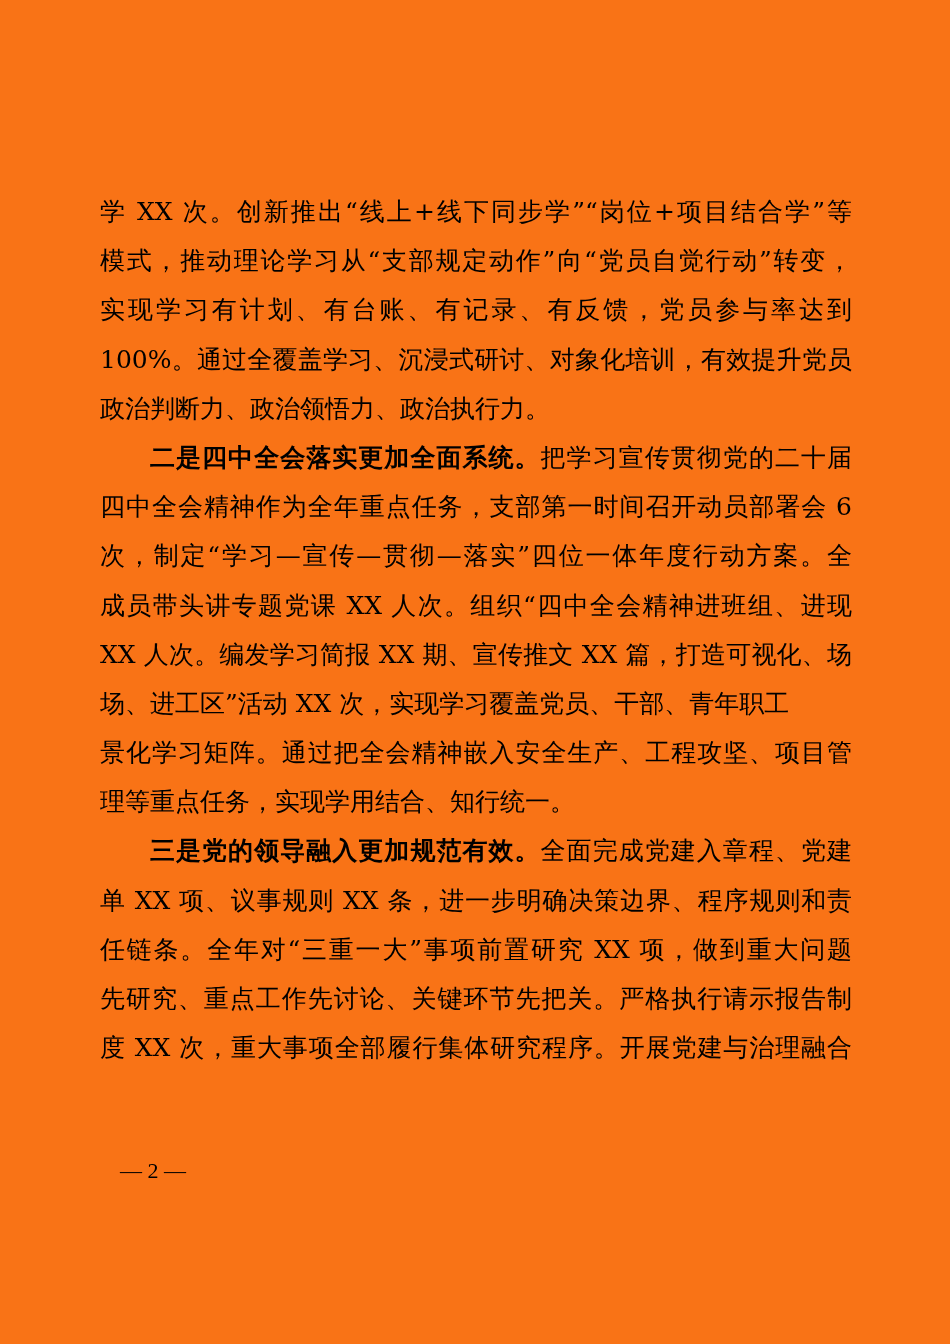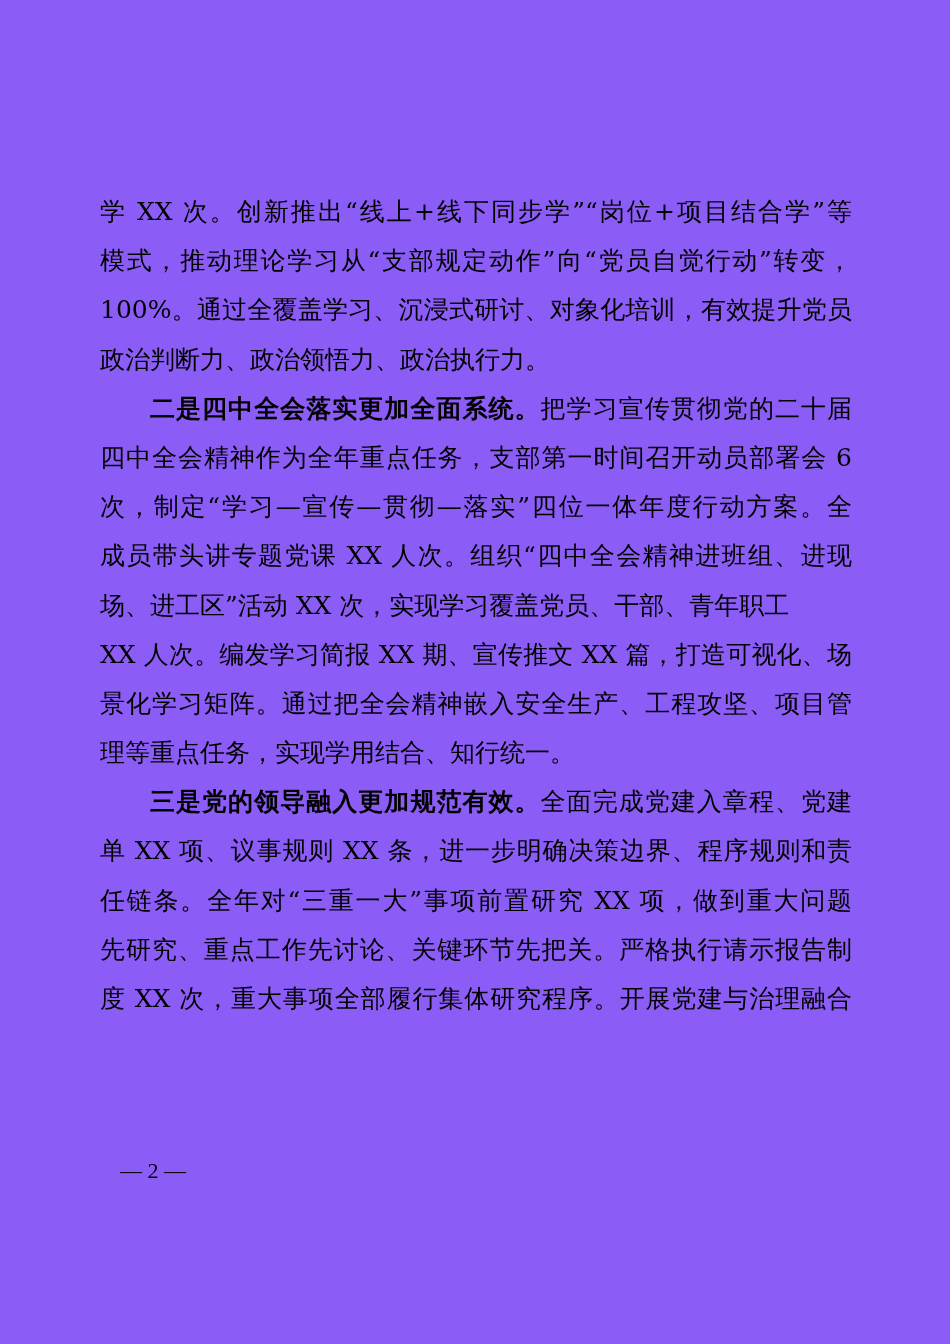--- a/index.html
+++ b/index.html
@@ -1,19 +1,19 @@
 <!DOCTYPE html>
 <html><head>
   <meta charset="utf-8">
   <style>
     html, body { margin: 0; padding: 0; background: #ffffff; }
     body { width: 950px; height: 1344px; position: relative; overflow: hidden; }
     .page {
       position: absolute; left: 0; top: 0; width: 950px; height: 1344px;
-      background: #8b5cf6; color: #000000;
+      background: #f97316; color: #000000;
       font-family: "DejaVu Serif", "Liberation Serif", serif;
     }
     .body-text {
       position: absolute; left: 100px; top: 187px; width: 752px;
     }
     .line {
       height: 49.2px; line-height: 49.2px;
       font-size: 25px;
       white-space: nowrap;
       text-align: justify;
@@ -31,29 +31,30 @@
     }
   </style>
 </head>
 <body>
 
 <div class="page">
   <div class="body-text">
 
     <div class="line">学 XX 次。创新推出“线上+线下同步学”“岗位+项目结合学”等</div>
     <div class="line">模式，推动理论学习从“支部规定动作”向“党员自觉行动”转变，</div>
+    <div class="line">实现学习有计划、有台账、有记录、有反馈，党员参与率达到</div>
     <div class="line">100%。通过全覆盖学习、沉浸式研讨、对象化培训，有效提升党员</div>
     <div class="line last">政治判断力、政治领悟力、政治执行力。</div>
 
     <div class="line indent"><span class="heading">二是四中全会落实更加全面系统。</span><span>把学习宣传贯彻党的二十届</span></div>
     <div class="line">四中全会精神作为全年重点任务，支部第一时间召开动员部署会 6</div>
     <div class="line">次，制定“学习—宣传—贯彻—落实”四位一体年度行动方案。全</div>
     <div class="line">成员带头讲专题党课 XX 人次。组织“四中全会精神进班组、进现</div>
+    <div class="line">XX 人次。编发学习简报 XX 期、宣传推文 XX 篇，打造可视化、场</div>
     <div class="line last">场、进工区”活动 XX 次，实现学习覆盖党员、干部、青年职工</div>
-    <div class="line">XX 人次。编发学习简报 XX 期、宣传推文 XX 篇，打造可视化、场</div>
     <div class="line">景化学习矩阵。通过把全会精神嵌入安全生产、工程攻坚、项目管</div>
     <div class="line last">理等重点任务，实现学用结合、知行统一。</div>
 
     <div class="line indent"><span class="heading">三是党的领导融入更加规范有效。</span><span>全面完成党建入章程、党建</span></div>
     <div class="line">单 XX 项、议事规则 XX 条，进一步明确决策边界、程序规则和责</div>
     <div class="line">任链条。全年对“三重一大”事项前置研究 XX 项，做到重大问题</div>
     <div class="line">先研究、重点工作先讨论、关键环节先把关。严格执行请示报告制</div>
     <div class="line">度 XX 次，重大事项全部履行集体研究程序。开展党建与治理融合</div>
   </div>
 

